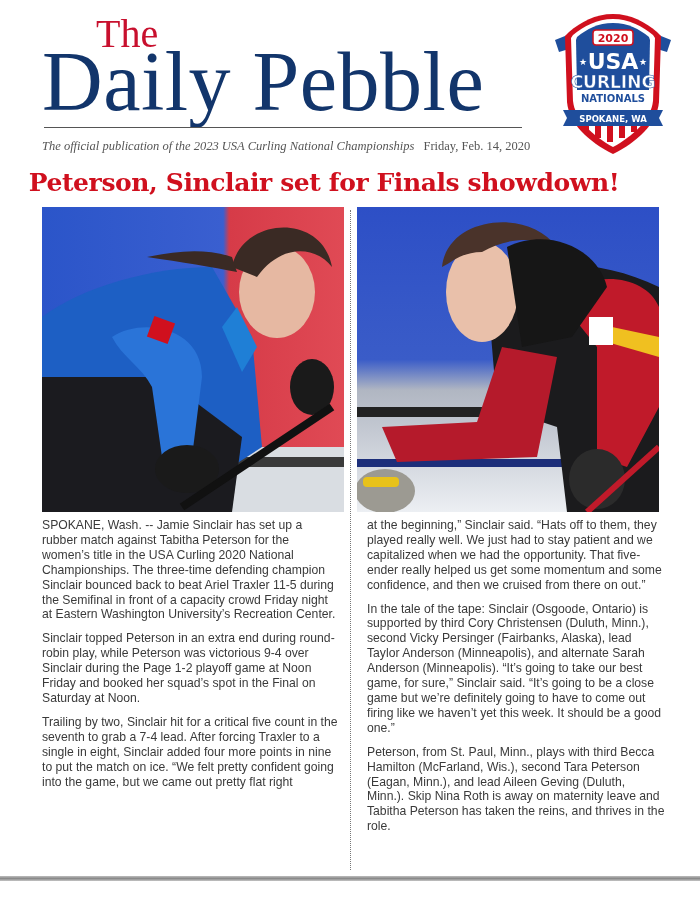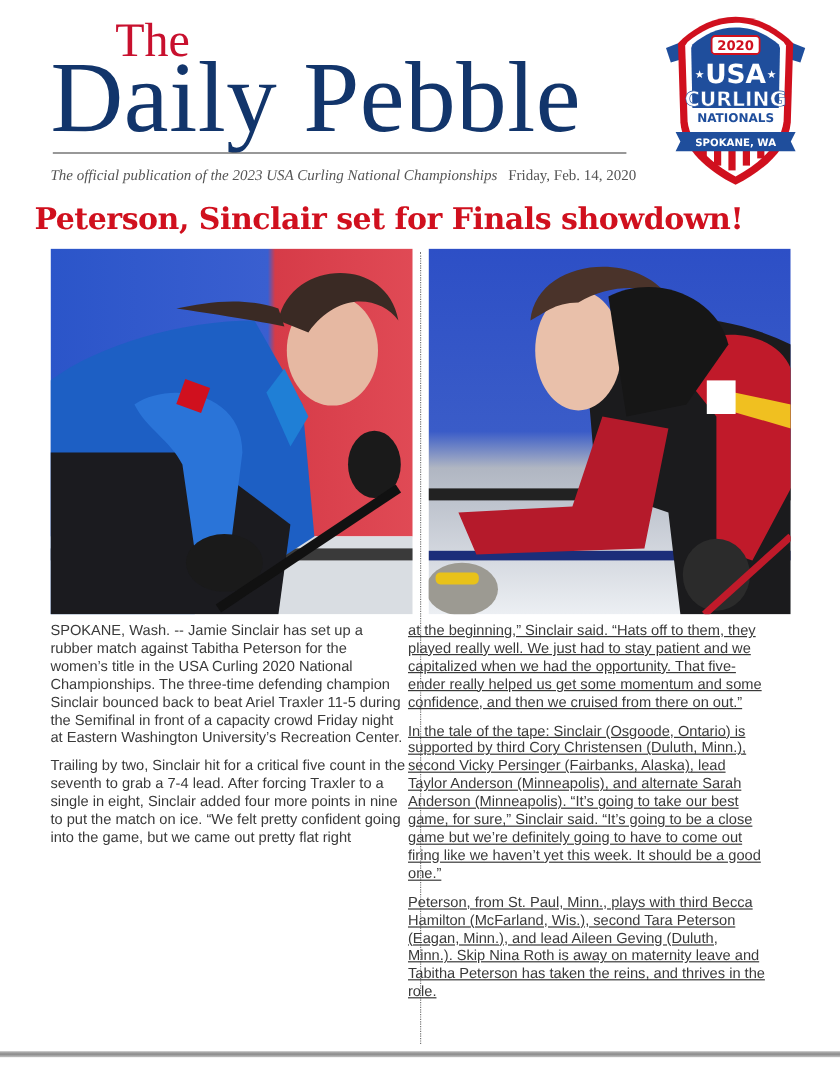--- a/index.html
+++ b/index.html
@@ -18,21 +18,21 @@
   .headline { position: absolute; left: 0; top: 168px; width: 648px; text-align: center; font-family: "DejaVu Serif", serif; font-weight: bold; font-size: 25px; color: #d0101e; letter-spacing: -0.4px; white-space: nowrap; }
 
   .photo { position: absolute; top: 207px; height: 305px; overflow: hidden; }
   .photo-left { left: 42px; width: 302px; }
   .photo-right { left: 357px; width: 302px; }
 
   .divider { position: absolute; left: 350px; top: 210px; width: 0; height: 660px; border-left: 1px dotted #777; }
 
   .column { position: absolute; top: 518px; width: 298px; font-size: 12.2px; line-height: 14.9px; color: #3a3a3a; }
   .col-left { left: 42px; }
-  .col-right { left: 340px; text-decoration: underline; }
+  .col-right { left: 367px; }
   .column p { margin: 0 0 9px 0; }
 
   .footer-rule { position: absolute; left: 0; top: 876px; width: 700px; height: 5px; background: linear-gradient(#bdbdbd, #8a8a8a 50%, #c4c4c4); }
 </style>
 </head>
 <body>
 
 <div class="masthead">
   <div class="the">The</div>
   <div class="title">Daily Pebble</div>
@@ -143,20 +143,21 @@
 
     <path d="M230 305 L302 240" stroke="#c01a2a" stroke-width="6"></path>
     <path d="M255 120 L302 130 L302 150 L250 135 Z" fill="#f0c020"></path>
 
     <rect x="232" y="110" width="24" height="28" fill="#ffffff"></rect>
   </svg>
 </div>
 
 <div class="column col-left">
   <p>SPOKANE, Wash. -- Jamie Sinclair has set up a rubber match against Tabitha Peterson for the women’s title in the USA Curling 2020 National Championships. The three-time defending champion Sinclair bounced back to beat Ariel Traxler 11-5 during the Semifinal in front of a capacity crowd Friday night at Eastern Washington University’s Recreation Center.</p>
+  <p>Sinclair topped Peterson in an extra end during round-robin play, while Peterson was victorious 9-4 over Sinclair during the Page 1-2 playoff game at Noon Friday and booked her squad’s spot in the Final on Saturday at Noon.</p>
   <p>Trailing by two, Sinclair hit for a critical five count in the seventh to grab a 7-4 lead. After forcing Traxler to a single in eight, Sinclair added four more points in nine to put the match on ice. “We felt pretty confident going into the game, but we came out pretty flat right</p>
 </div>
 
 <div class="column col-right">
   <p>at the beginning,” Sinclair said. “Hats off to them, they played really well. We just had to stay patient and we capitalized when we had the opportunity. That five-ender really helped us get some momentum and some confidence, and then we cruised from there on out.”</p>
   <p>In the tale of the tape: Sinclair (Osgoode, Ontario) is supported by third Cory Christensen (Duluth, Minn.), second Vicky Persinger (Fairbanks, Alaska), lead Taylor Anderson (Minneapolis), and alternate Sarah Anderson (Minneapolis). “It’s going to take our best game, for sure,” Sinclair said. “It’s going to be a close game but we’re definitely going to have to come out firing like we haven’t yet this week. It should be a good one.”</p>
   <p>Peterson, from St. Paul, Minn., plays with third Becca Hamilton (McFarland, Wis.), second Tara Peterson (Eagan, Minn.), and lead Aileen Geving (Duluth, Minn.). Skip Nina Roth is away on maternity leave and Tabitha Peterson has taken the reins, and thrives in the role.</p>
 </div>
 
 <div class="footer-rule"></div>

